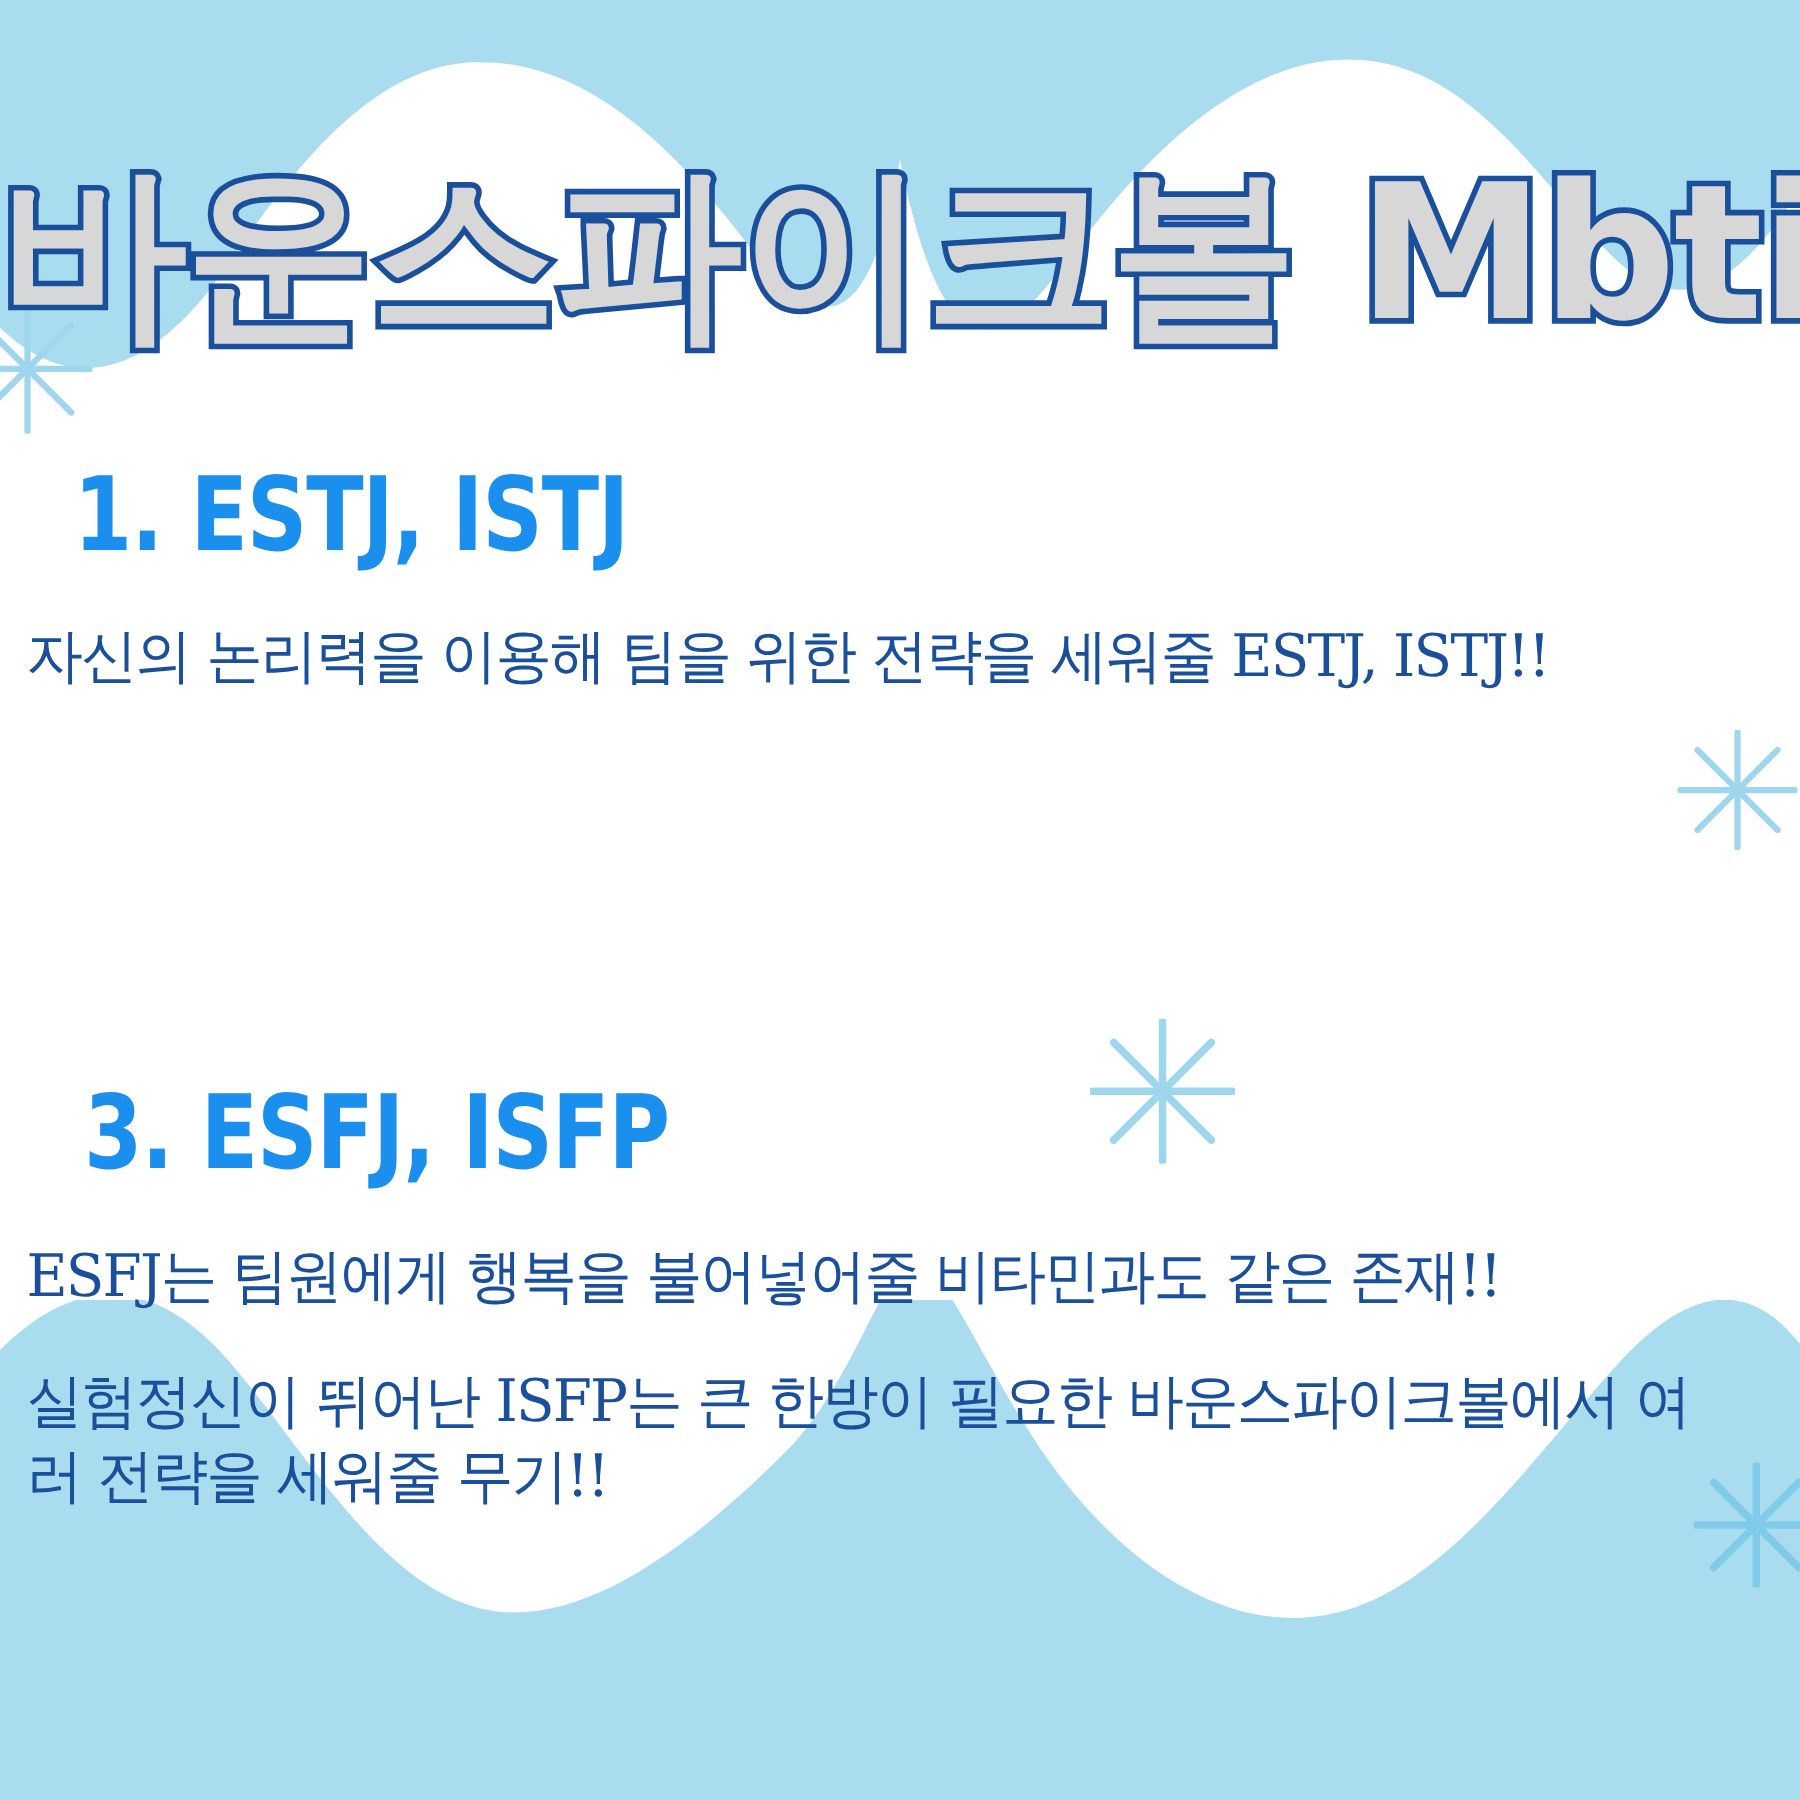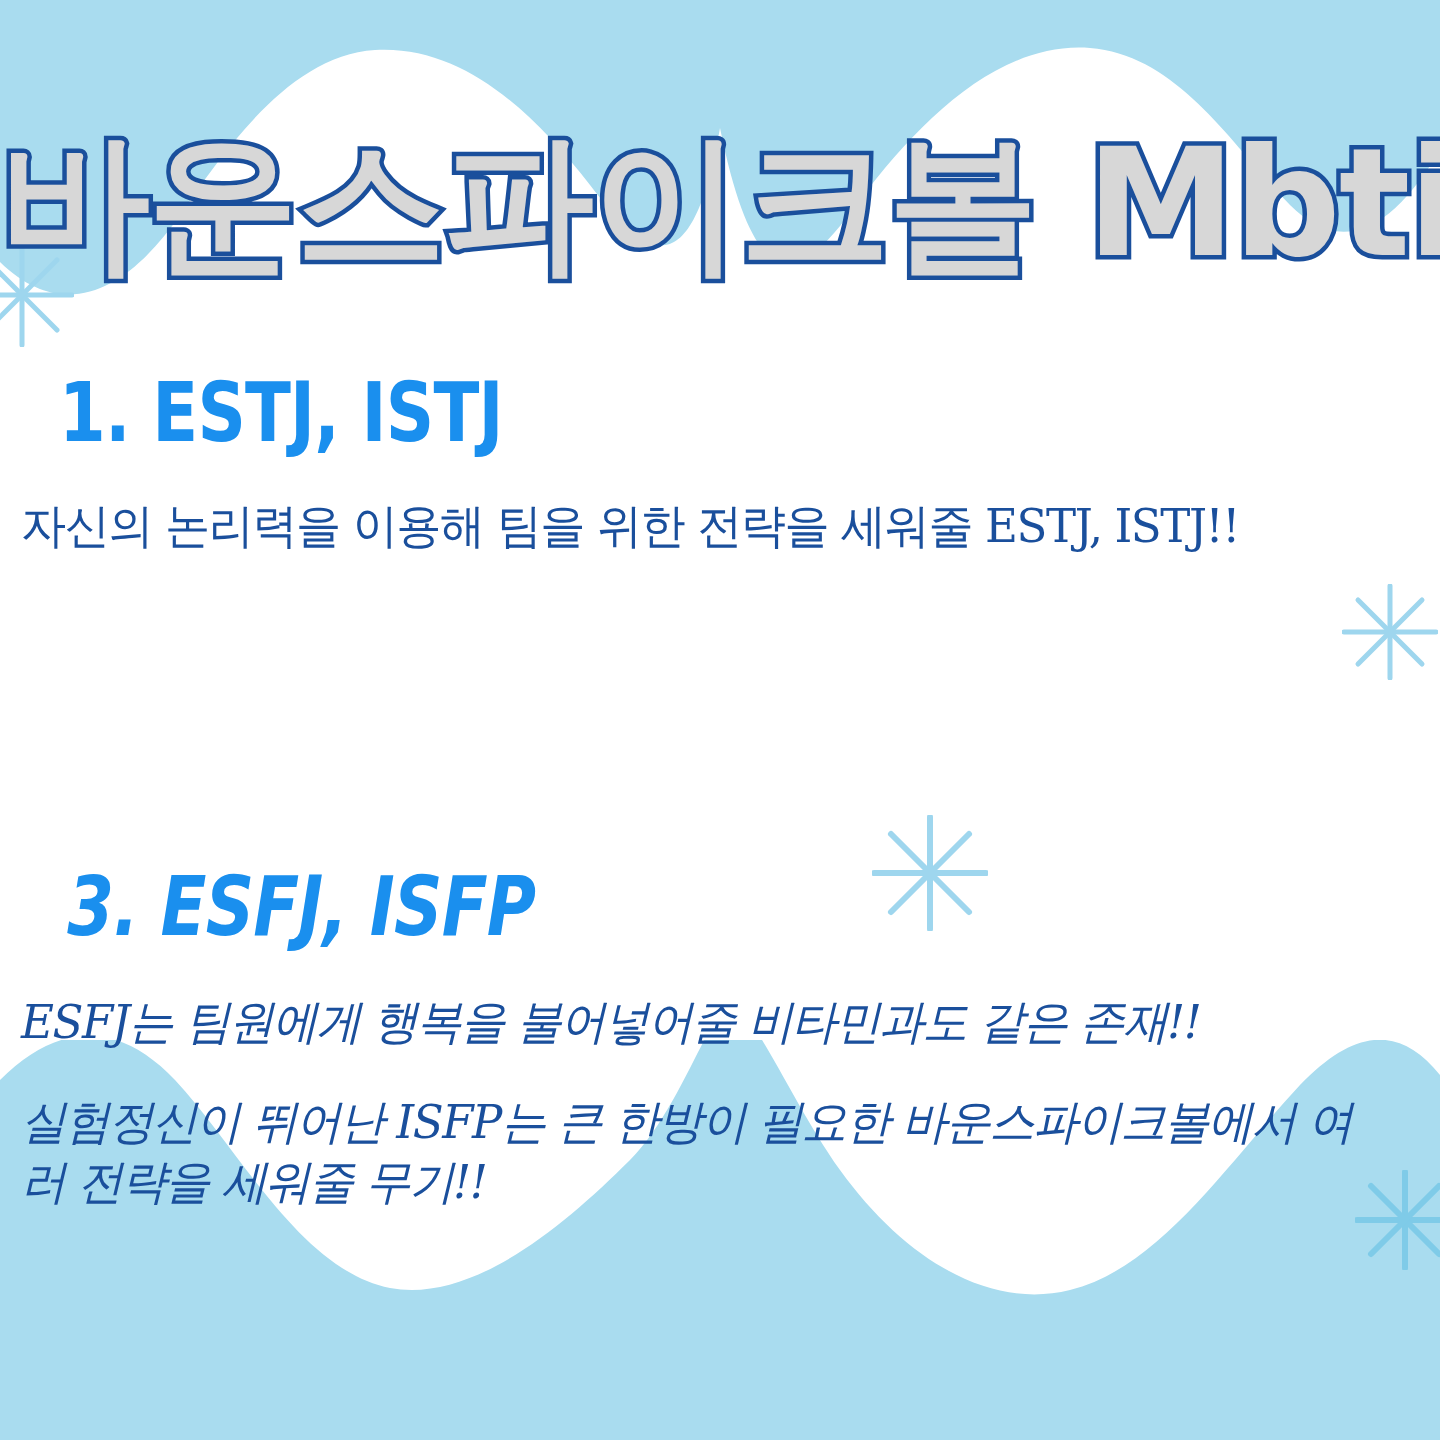--- a/index.html
+++ b/index.html
@@ -103,21 +103,21 @@
     transform-origin: left top;
   }
 
   
   #section-1 { top: 372px; }
   #section-1 .body-text { margin-top: 42px; }
 
   #section-2 { top: 592px; }
   #section-2 .body-text { margin-top: 38px; }
 
-  #section-3 { top: 866px; font-style: italic; }
+  #section-3 { top: 866px; }
   #section-3 .body-text { margin-top: 44px; }
   #section-3 .body-text.second { margin-top: 40px; }
 </style>
 </head>
 <body>
 
 <div id="poster" style="background: rgb(255, 255, 255);">
 
   <svg id="wave-top" class="wave-layer" viewBox="0 0 1440 340" preserveAspectRatio="none" xmlns="http://www.w3.org/2000/svg">
     <path id="wave-top-path" d="M0,0 L1440,0 L1440,150 C1380,250 1330,245 1290,205 C1235,150 1180,55 1090,48

